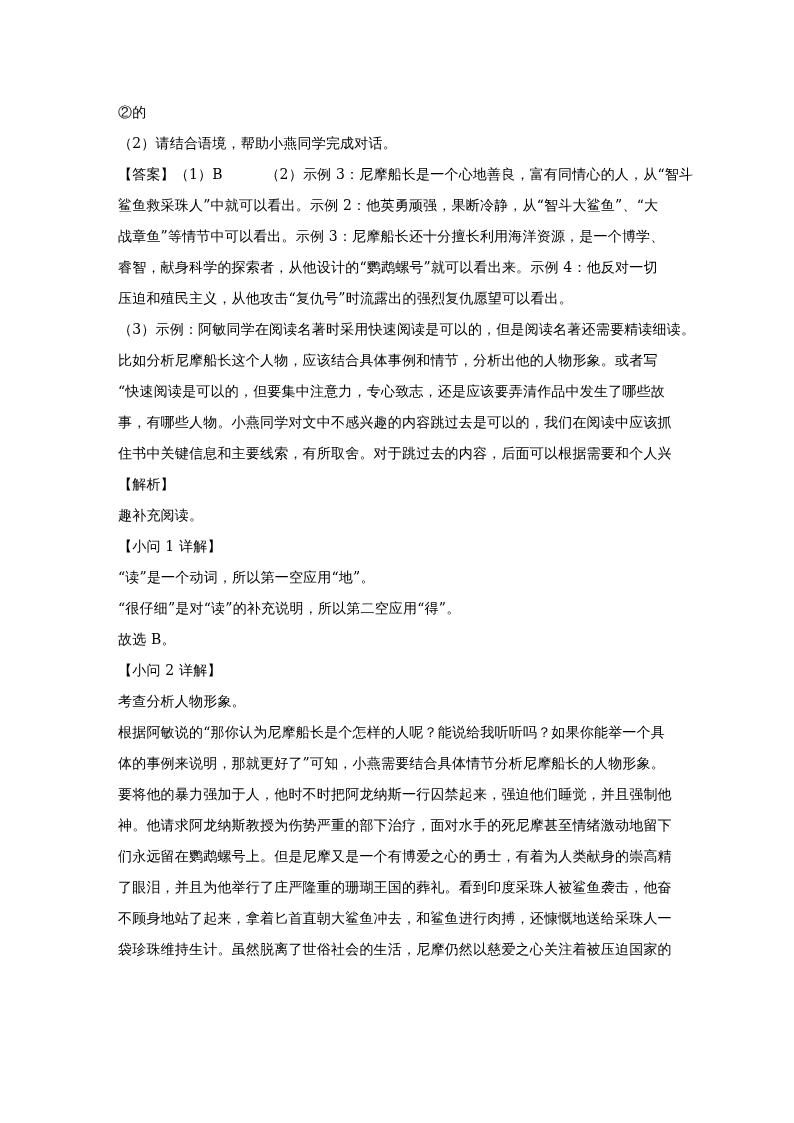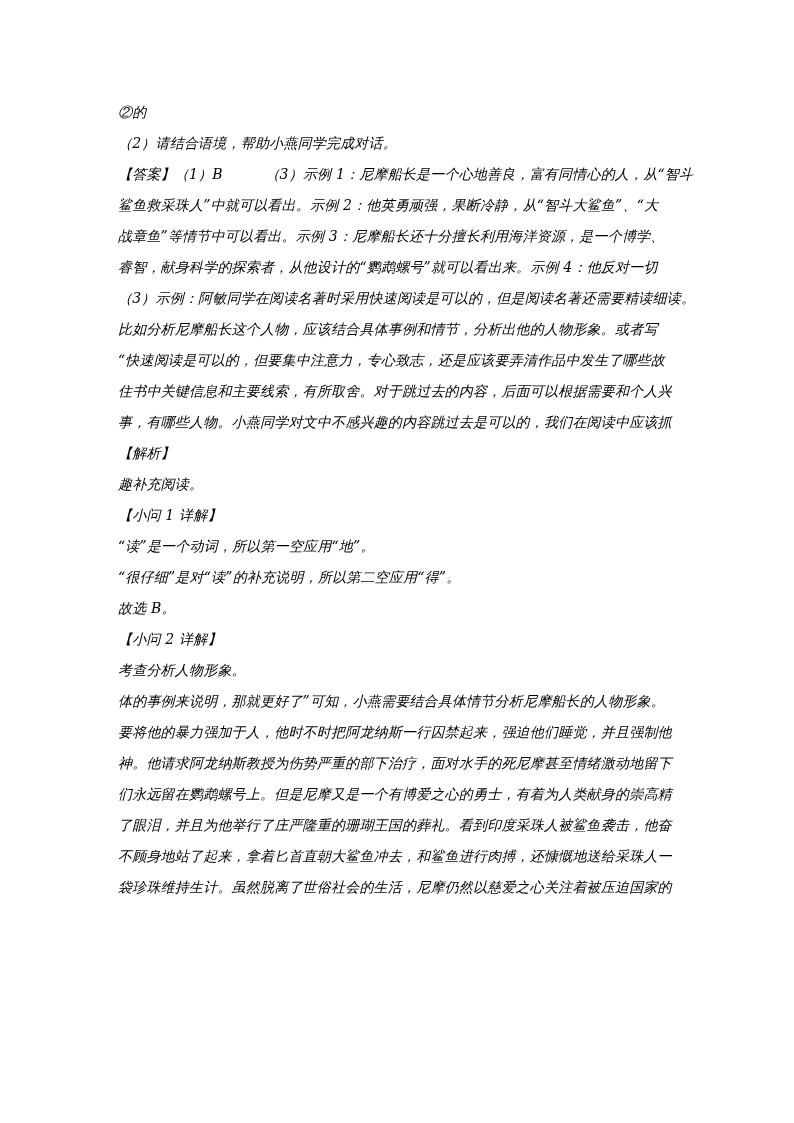--- a/index.html
+++ b/index.html
@@ -11,46 +11,47 @@
     width: 560px;
     font-family: "DejaVu Serif", "Liberation Serif", serif;
     font-size: 14px;
     color: #000000;
   }
   .line {
     height: 31px;
     line-height: 24px;
     white-space: nowrap;
     letter-spacing: 0.2px;
-    font-style: italic;
   }
 </style>
 </head>
 <body>
 
 <div class="page">
   <div class="line">②的</div>
   <div class="line">（2）请结合语境，帮助小燕同学完成对话。</div>
-  <div class="line">【答案】（1）B　　　（3）示例 1：尼摩船长是一个心地善良，富有同情心的人，从“智斗</div>
+  <div class="line">【答案】（1）B　　　（2）示例 3：尼摩船长是一个心地善良，富有同情心的人，从“智斗</div>
   <div class="line">鲨鱼救采珠人”中就可以看出。示例 2：他英勇顽强，果断冷静，从“智斗大鲨鱼”、“大</div>
   <div class="line">战章鱼”等情节中可以看出。示例 3：尼摩船长还十分擅长利用海洋资源，是一个博学、</div>
   <div class="line">睿智，献身科学的探索者，从他设计的“鹦鹉螺号”就可以看出来。示例 4：他反对一切</div>
+  <div class="line">压迫和殖民主义，从他攻击“复仇号”时流露出的强烈复仇愿望可以看出。</div>
   <div class="line">（3）示例：阿敏同学在阅读名著时采用快速阅读是可以的，但是阅读名著还需要精读细读。</div>
   <div class="line">比如分析尼摩船长这个人物，应该结合具体事例和情节，分析出他的人物形象。或者写</div>
   <div class="line">“快速阅读是可以的，但要集中注意力，专心致志，还是应该要弄清作品中发生了哪些故</div>
+  <div class="line">事，有哪些人物。小燕同学对文中不感兴趣的内容跳过去是可以的，我们在阅读中应该抓</div>
   <div class="line">住书中关键信息和主要线索，有所取舍。对于跳过去的内容，后面可以根据需要和个人兴</div>
-  <div class="line">事，有哪些人物。小燕同学对文中不感兴趣的内容跳过去是可以的，我们在阅读中应该抓</div>
   <div class="line">【解析】</div>
   <div class="line">趣补充阅读。</div>
   <div class="line">【小问 1 详解】</div>
   <div class="line">“读”是一个动词，所以第一空应用“地”。</div>
   <div class="line">“很仔细”是对“读”的补充说明，所以第二空应用“得”。</div>
   <div class="line">故选 B。</div>
   <div class="line">【小问 2 详解】</div>
   <div class="line">考查分析人物形象。</div>
+  <div class="line">根据阿敏说的“那你认为尼摩船长是个怎样的人呢？能说给我听听吗？如果你能举一个具</div>
   <div class="line">体的事例来说明，那就更好了”可知，小燕需要结合具体情节分析尼摩船长的人物形象。</div>
   <div class="line">要将他的暴力强加于人，他时不时把阿龙纳斯一行囚禁起来，强迫他们睡觉，并且强制他</div>
   <div class="line">神。他请求阿龙纳斯教授为伤势严重的部下治疗，面对水手的死尼摩甚至情绪激动地留下</div>
   <div class="line">们永远留在鹦鹉螺号上。但是尼摩又是一个有博爱之心的勇士，有着为人类献身的崇高精</div>
   <div class="line">了眼泪，并且为他举行了庄严隆重的珊瑚王国的葬礼。看到印度采珠人被鲨鱼袭击，他奋</div>
   <div class="line">不顾身地站了起来，拿着匕首直朝大鲨鱼冲去，和鲨鱼进行肉搏，还慷慨地送给采珠人一</div>
   <div class="line">袋珍珠维持生计。虽然脱离了世俗社会的生活，尼摩仍然以慈爱之心关注着被压迫国家的</div>
 </div>
 
 </body></html>

